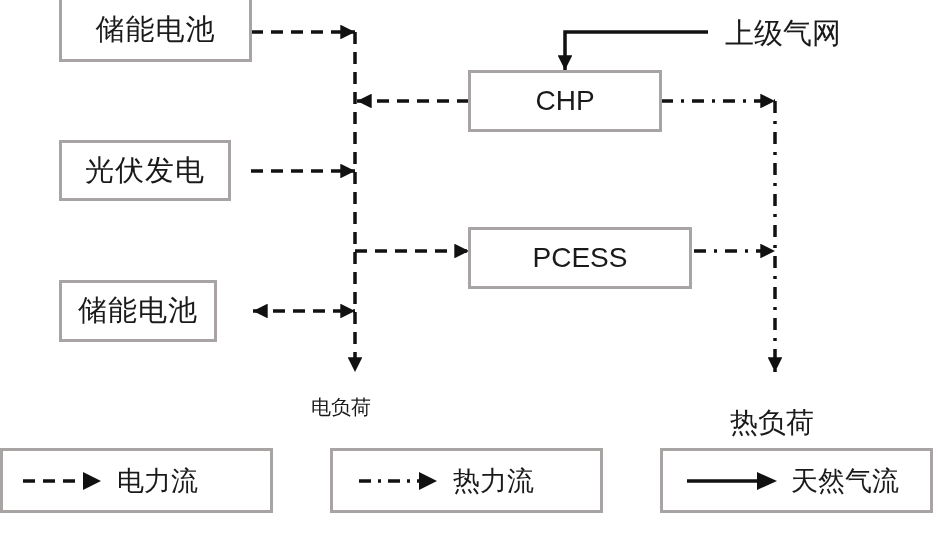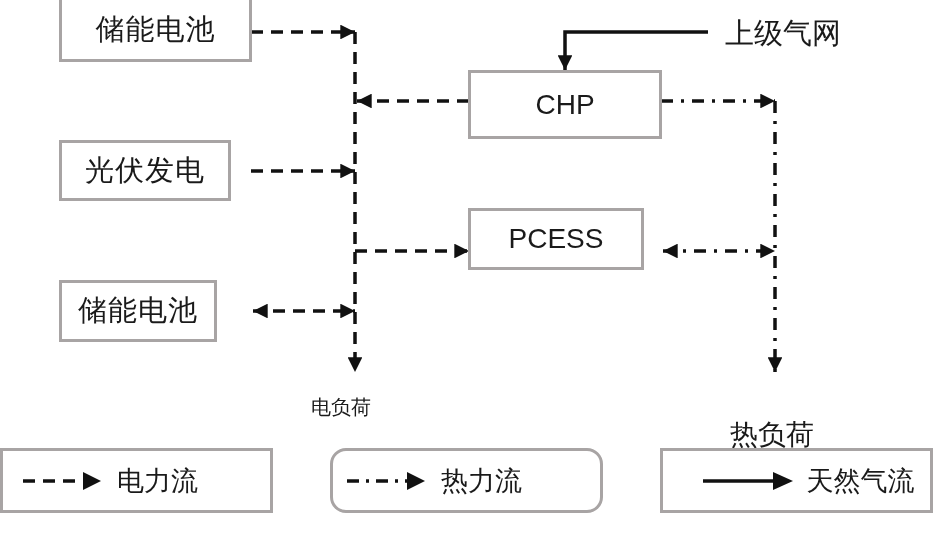--- a/index.html
+++ b/index.html
@@ -45,44 +45,44 @@
 <div class="box cn" style="left:59px; top:-3px; width:193px; height:65px;">
   <span>储能电池</span>
 </div>
 <div class="box cn" style="left:59px; top:140px; width:172px; height:61px;">
   <span>光伏发电</span>
 </div>
 <div class="box cn" style="left:59px; top:280px; width:158px; height:62px;">
   <span>储能电池</span>
 </div>
 
-<div class="box en" style="left:468px; top:70px; width:194px; height:69px;">
+<div class="box en" style="left:468px; top:70px; width:194px; height:62px;">
   <span>CHP</span>
 </div>
-<div class="box en" style="left:468px; top:208px; width:176px; height:62px;">
+<div class="box en" style="left:468px; top:227px; width:224px; height:62px;">
   <span>PCESS</span>
 </div>
 
 <div class="lbl" style="left:725px; top:14px; font-size:29px;text-align:right;">上级气网</div>
 <div class="lbl" style="left:311px; top:394px; font-size:20px;text-align:right;">电负荷</div>
-<div class="lbl" style="left:730px; top:416px; font-size:28px;">热负荷</div>
+<div class="lbl" style="left:730px; top:404px; font-size:28px;">热负荷</div>
 
 <div class="legend" style="left:0px; width:273px; padding-left:18px;">
   <svg width="86" height="20">
     <path d="M2,10 L62,10" stroke="#111" stroke-width="3.5" stroke-dasharray="12,8"></path>
     <path d="M62,1 L80,10 L62,19 z" fill="#111"></path>
   </svg>
   <span>电力流</span>
 </div>
-<div class="legend" style="left:330px; width:273px; padding-left:12px;border-radius:16px;">
+<div class="legend" style="left:330px; width:273px; padding-left:24px;">
   <svg width="86" height="20">
     <path d="M2,10 L62,10" stroke="#111" stroke-width="3.5" stroke-dasharray="12,7,3,7"></path>
     <path d="M62,1 L80,10 L62,19 z" fill="#111"></path>
   </svg>
   <span>热力流</span>
 </div>
-<div class="legend" style="left:660px; width:273px; padding-left:22px;justify-content:center;">
+<div class="legend" style="left:660px; width:273px; padding-left:22px;">
   <svg width="96" height="20">
     <path d="M2,10 L74,10" stroke="#111" stroke-width="3.5"></path>
     <path d="M72,1 L92,10 L72,19 z" fill="#111"></path>
   </svg>
   <span>天然气流</span>
 </div>
 
 </body></html>

